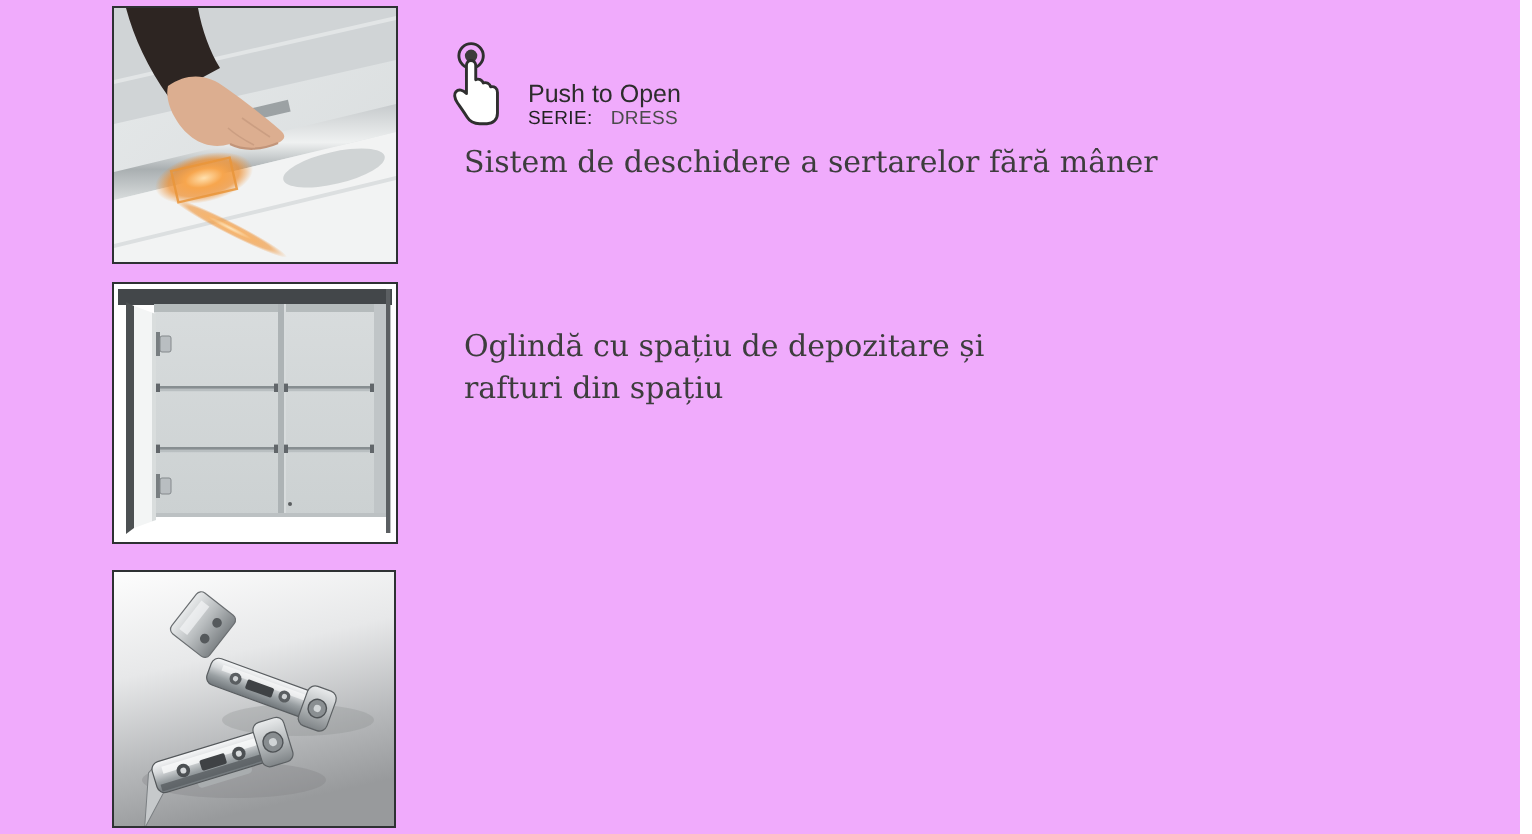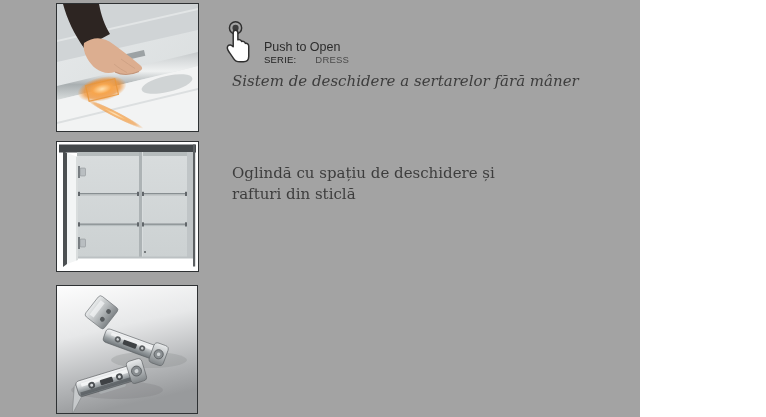--- a/index.html
+++ b/index.html
@@ -1,17 +1,17 @@
 <!DOCTYPE html>
 <html><head>
 <meta charset="utf-8">
 <style>
   html,body{margin:0;padding:0;background:#ffffff;}
   .page{
-    position:relative;width:640px;height:417px;background:#a3a3a3;
+    position:relative;width:760px;height:417px;background:#f0abfc;
     font-family:"DejaVu Serif",serif;overflow:hidden;
   }
   figure{margin:0;}
   .photo{
     position:absolute;border:1px solid #2e3133;background:#ffffff;
     box-sizing:content-box;overflow:hidden;
   }
   .photo svg{display:block;}
   #photo-push{left:56px;top:3px;width:141px;height:127px;}
   #photo-mirror{left:56px;top:141px;width:141px;height:129px;}
@@ -19,27 +19,27 @@
 
   .badge{position:absolute;left:221px;top:19px;display:flex;align-items:flex-start;}
   .badge-icon svg{display:block;}
   .badge-text{
     margin-left:11px;margin-top:21px;
     font-family:"Liberation Sans",sans-serif;color:#2c2c2c;
   }
   .badge-title{display:block;font-size:12.5px;line-height:14px;}
   .badge-serie{display:block;font-size:9.5px;line-height:11px;letter-spacing:.2px;}
   .badge-serie .serie-label{font-weight:normal;color:#222;}
-  .badge-serie .serie-value{color:#4b4b4b;margin-left:19px;}
+  .badge-serie .serie-value{color:#4b4b4b;margin-left:9px;}
 
   .desc{
     position:absolute;left:232px;margin:0;color:#3d3d3d;
     font-size:15px;line-height:21px;
   }
-  #desc-push{top:71px;font-style:italic;}
+  #desc-push{top:71px;}
   #desc-mirror{top:163px;width:272px;}
   #desc-hinges{top:318px;}
 </style>
 </head>
 <body>
 
 <div class="page">
 
   <figure class="photo" id="photo-push">
     <svg width="141" height="127" viewBox="0 0 141 127">
@@ -151,21 +151,21 @@
       <circle cx="88" cy="110" r="1" fill="#5a5e60"></circle>
 
       <g>
         <polygon points="6,9 10,11 10,122 6,125" fill="#4c5052"></polygon>
         <polygon points="10,11 21,15 21,118 10,122" fill="#f3f5f5"></polygon>
         <polygon points="19,14.4 21,15 21,118 19,118.6" fill="#d9dddd"></polygon>
       </g>
     </svg>
   </figure>
 
-  <p class="desc" id="desc-mirror">Oglindă cu spațiu de deschidere și rafturi din sticlă</p>
+  <p class="desc" id="desc-mirror">Oglindă cu spațiu de depozitare și rafturi din spațiu</p>
 
   <figure class="photo" id="photo-hinges">
     <svg width="140" height="127" viewBox="0 0 140 127">
       <defs>
         <linearGradient id="p3bg" x1="0" y1="0" x2=".25" y2="1">
           <stop offset="0" stop-color="#fdfdfd"></stop>
             <stop offset=".4" stop-color="#e7e8e9"></stop>
           <stop offset=".75" stop-color="#b6b8ba"></stop>
             <stop offset="1" stop-color="#989a9c"></stop>
         </linearGradient>

